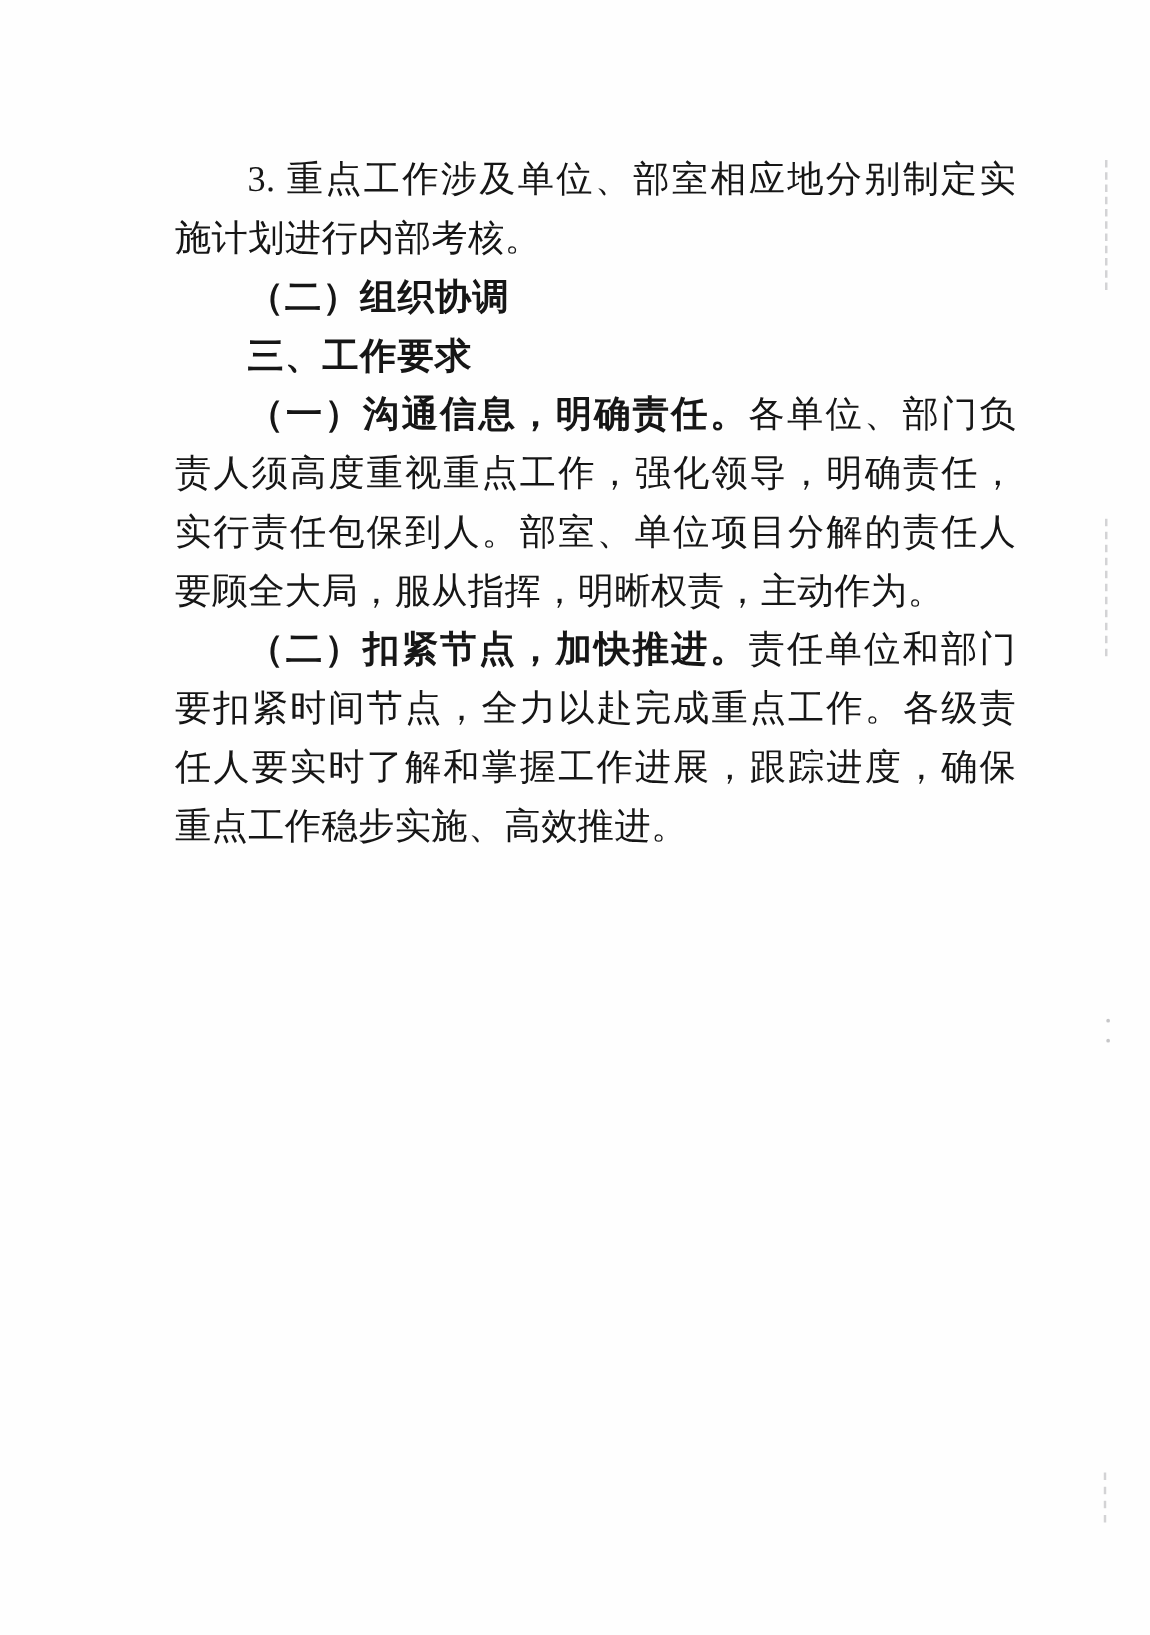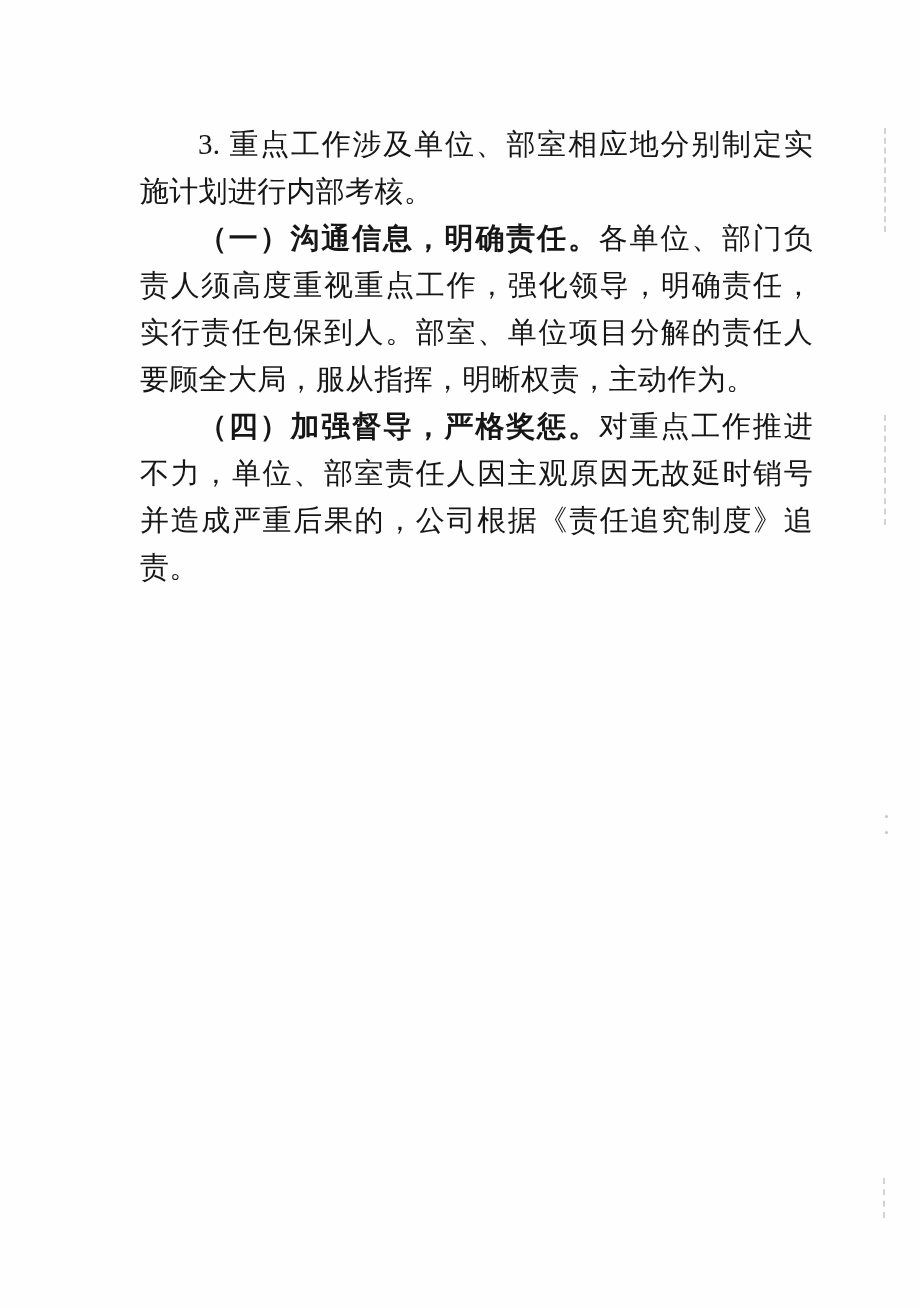--- a/index.html
+++ b/index.html
@@ -58,21 +58,23 @@
   }
   .dot-1 { left: 885px; top: 815px; }
   .dot-2 { left: 885px; top: 831px; }
 </style>
 </head>
 <body>
 
 <div class="page">
   <div class="text-block" id="doc-body">
       <div class="para"><span>3. 重点工作涉及单位、部室相应地分别制定实施计划进行内部考核。</span></div>
+      <div class="para heading"><span class="lead">（二）组织协调</span></div>
+      <div class="para heading"><span class="lead">三、工作要求</span></div>
       <div class="para"><span class="lead">（一）沟通信息，明确责任。</span><span>各单位、部门负责人须高度重视重点工作，强化领导，明确责任，实行责任包保到人。部室、单位项目分解的责任人要顾全大局，服从指挥，明晰权责，主动作为。</span></div>
-      <div class="para"><span class="lead">（四）加强督导，严格奖惩。</span><span>对重点工作推进不力，单位、部室责任人因主观原因无故延时销号并造成严重后果的，公司根据《责任追究制度》追责。</span></div>
+      <div class="para"><span class="lead">（二）扣紧节点，加快推进。</span><span>责任单位和部门要扣紧时间节点，全力以赴完成重点工作。各级责任人要实时了解和掌握工作进展，跟踪进度，确保重点工作稳步实施、高效推进。</span></div>
     </div>
   <div class="scan-artifact artifact-1"></div>
   <div class="scan-artifact artifact-2"></div>
   <div class="scan-artifact artifact-3"></div>
   <div class="scan-dot dot-1"></div>
   <div class="scan-dot dot-2"></div>
 </div>
 
 </body></html>

